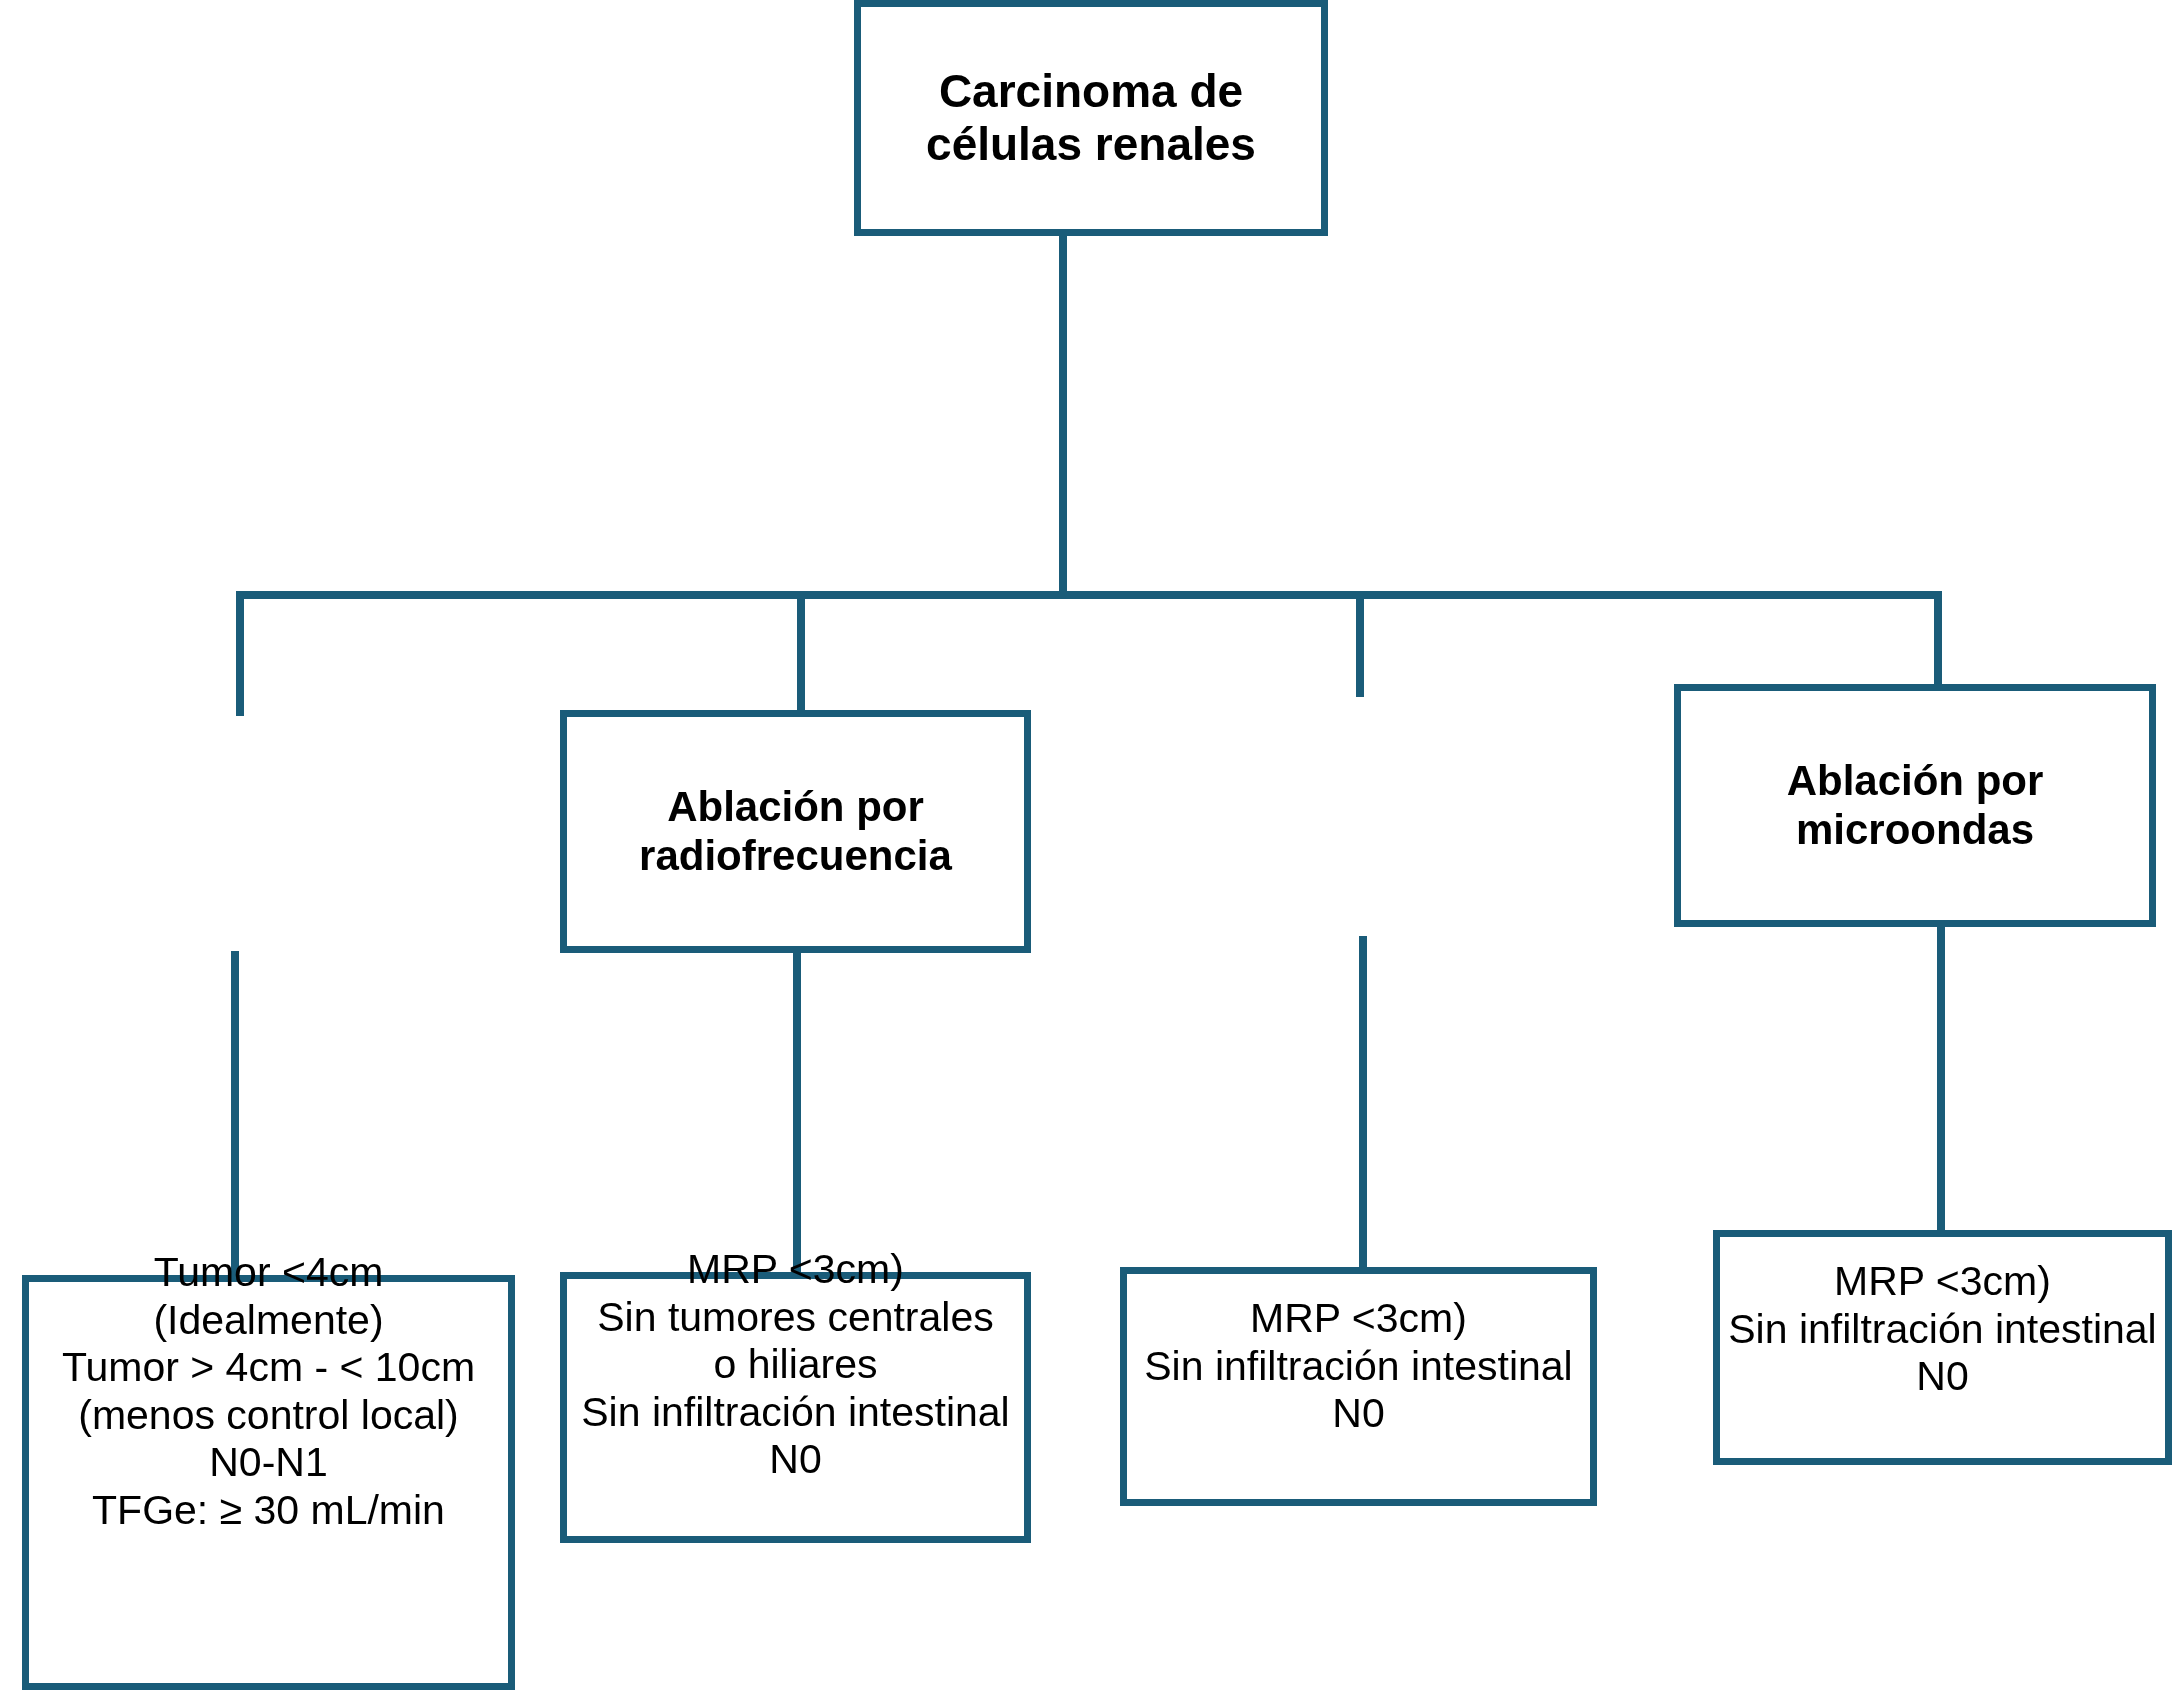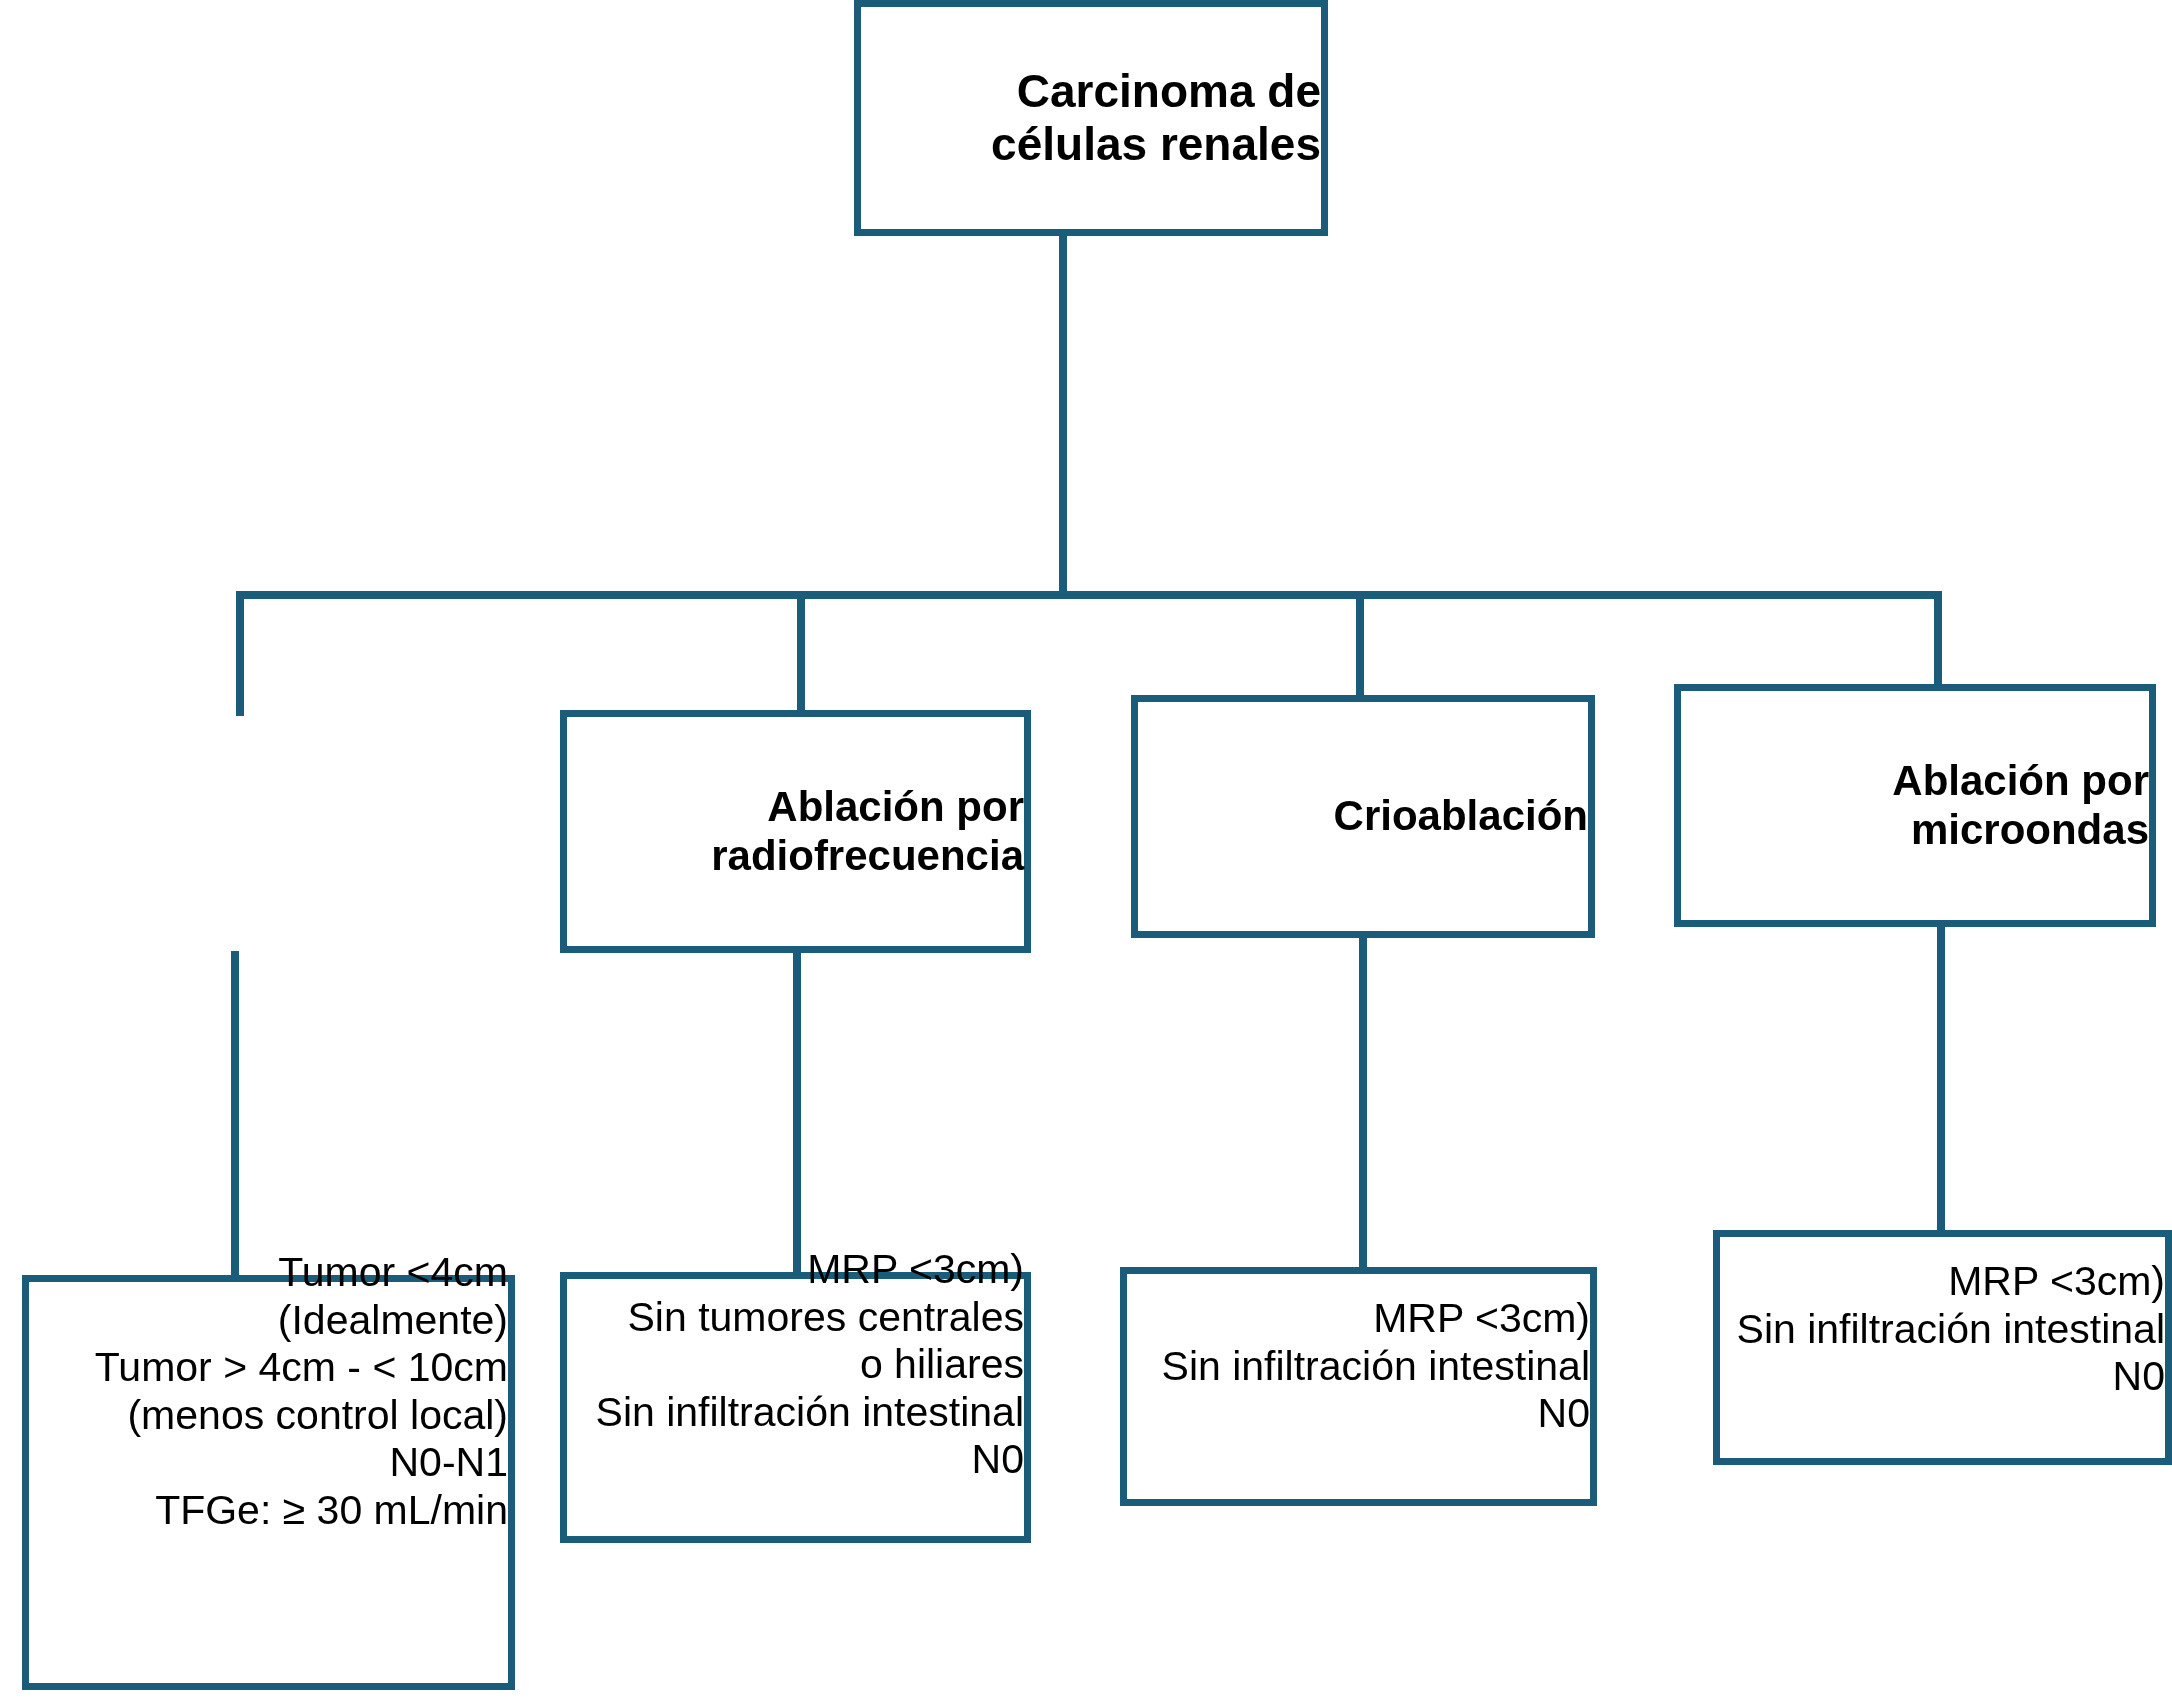--- a/index.html
+++ b/index.html
@@ -16,21 +16,21 @@
     font-family: "Liberation Sans", sans-serif;
   }
   .node {
     position: absolute;
     box-sizing: border-box;
     background: #ffffff;
     border: 7.3px solid #1a5c79;
     display: flex;
     align-items: center;
     justify-content: center;
-    text-align: right;
+    text-align: center;
     color: #000000;
     z-index: 3;
   }
   .node .txt {
     display: block;
     width: 100%;
     white-space: pre-line;
     line-height: 1.16;
   }
   .node.lvl1 {
@@ -77,23 +77,20 @@
   <div class="conn" style="left:797px; top:591px; width:8.1px; height:125px;"></div>
   <div class="conn" style="left:1356px; top:591px; width:8.1px; height:106px;"></div>
   <div class="conn" style="left:1934px; top:591px; width:8.1px; height:97px;"></div>
 
 
   <div class="node lvl2" style="left:560px; top:710px; width:471px; height:243px;">
     <span class="txt">Ablación por
 radiofrecuencia</span>
   </div>
 
-  <div class="node lvl2" style="left:1131px; top:695px; width:464px; height:243px;">
-    <span class="txt">Crioablación</span>
-  </div>
 
   <div class="node lvl2" style="left:1674px; top:684px; width:482px; height:243px;">
     <span class="txt">Ablación por
 microondas</span>
   </div>
 
   <div class="conn" style="left:231px; top:951px; width:8.1px; height:331px;"></div>
   <div class="conn" style="left:793px; top:951px; width:8.1px; height:324px;"></div>
   <div class="conn" style="left:1359px; top:936px; width:8.1px; height:335px;"></div>
   <div class="conn" style="left:1937px; top:925px; width:8.1px; height:307px;"></div>

